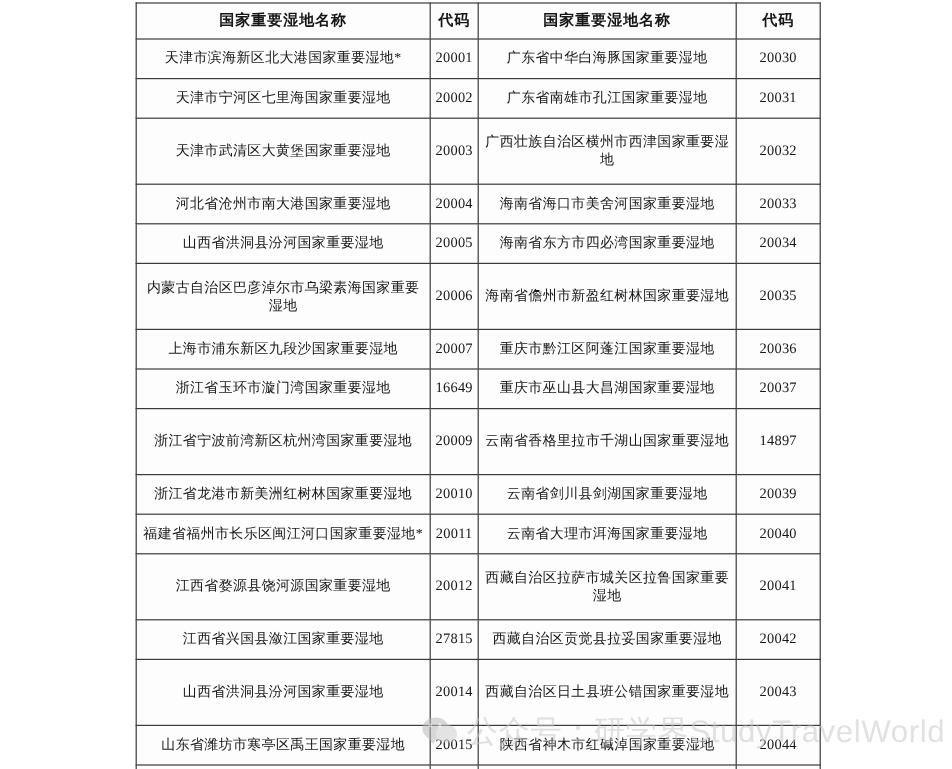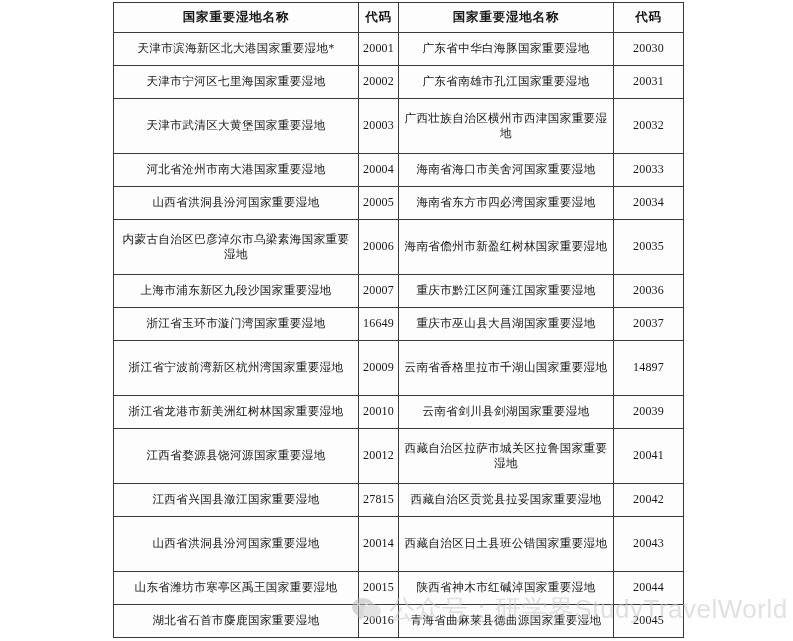--- a/index.html
+++ b/index.html
@@ -197,20 +197,26 @@
             <td class="code-cell">20009</td>
             <td class="name-cell">云南省香格里拉市千湖山国家重要湿地</td>
             <td class="code-cell">14897</td>
           </tr>
           <tr>
             <td class="name-cell">浙江省龙港市新美洲红树林国家重要湿地</td>
             <td class="code-cell">20010</td>
             <td class="name-cell">云南省剑川县剑湖国家重要湿地</td>
             <td class="code-cell">20039</td>
           </tr>
+          <tr>
+            <td class="name-cell">福建省福州市长乐区闽江河口国家重要湿地*</td>
+            <td class="code-cell">20011</td>
+            <td class="name-cell">云南省大理市洱海国家重要湿地</td>
+            <td class="code-cell">20040</td>
+          </tr>
           <tr class="tall">
             <td class="name-cell">江西省婺源县饶河源国家重要湿地</td>
             <td class="code-cell">20012</td>
             <td class="name-cell">西藏自治区拉萨市城关区拉鲁国家重要湿地</td>
             <td class="code-cell">20041</td>
           </tr>
           <tr>
             <td class="name-cell">江西省兴国县潋江国家重要湿地</td>
             <td class="code-cell">27815</td>
             <td class="name-cell">西藏自治区贡觉县拉妥国家重要湿地</td>

